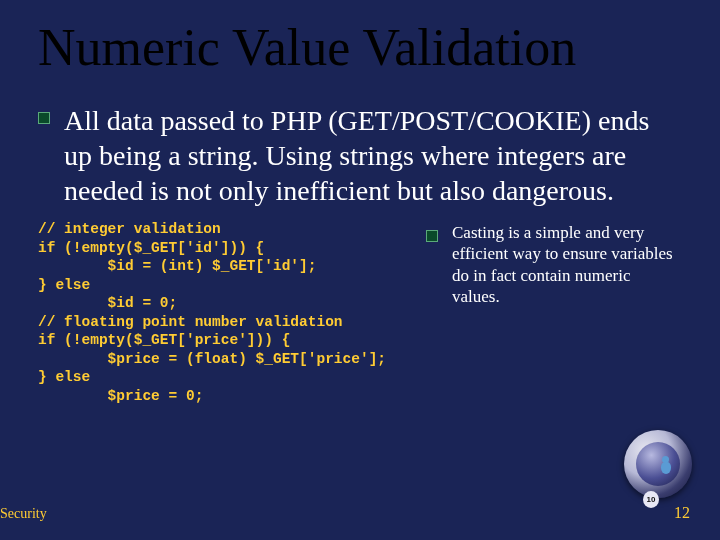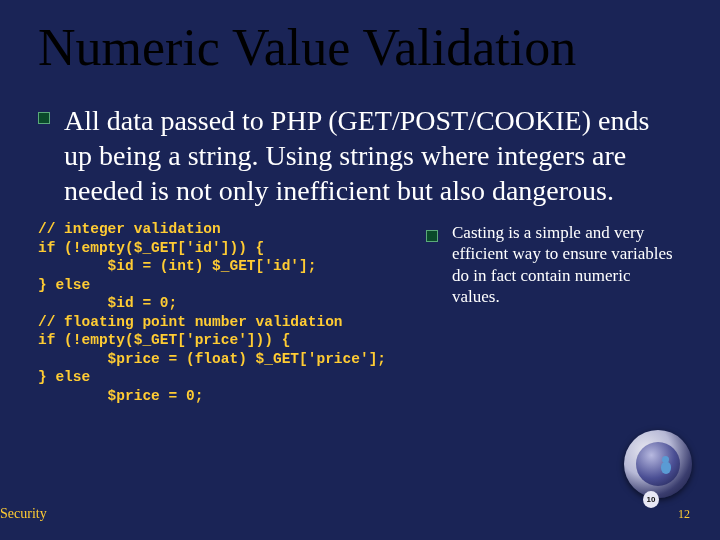--- a/index.html
+++ b/index.html
@@ -74,21 +74,21 @@
     width: 100%;
     text-align: left;
     color: #ffcc33;
     font-size: 14px;
   }
   .page-num {
     position: absolute;
     bottom: 18px;
     right: 30px;
     color: #ffcc33;
-    font-size: 12px;
+    font-size: 16px;
   }
   .badge {
     position: absolute;
     right: 28px;
     bottom: 42px;
     width: 68px;
     height: 68px;
   }
   .badge-ring {
     width: 68px; height: 68px;

